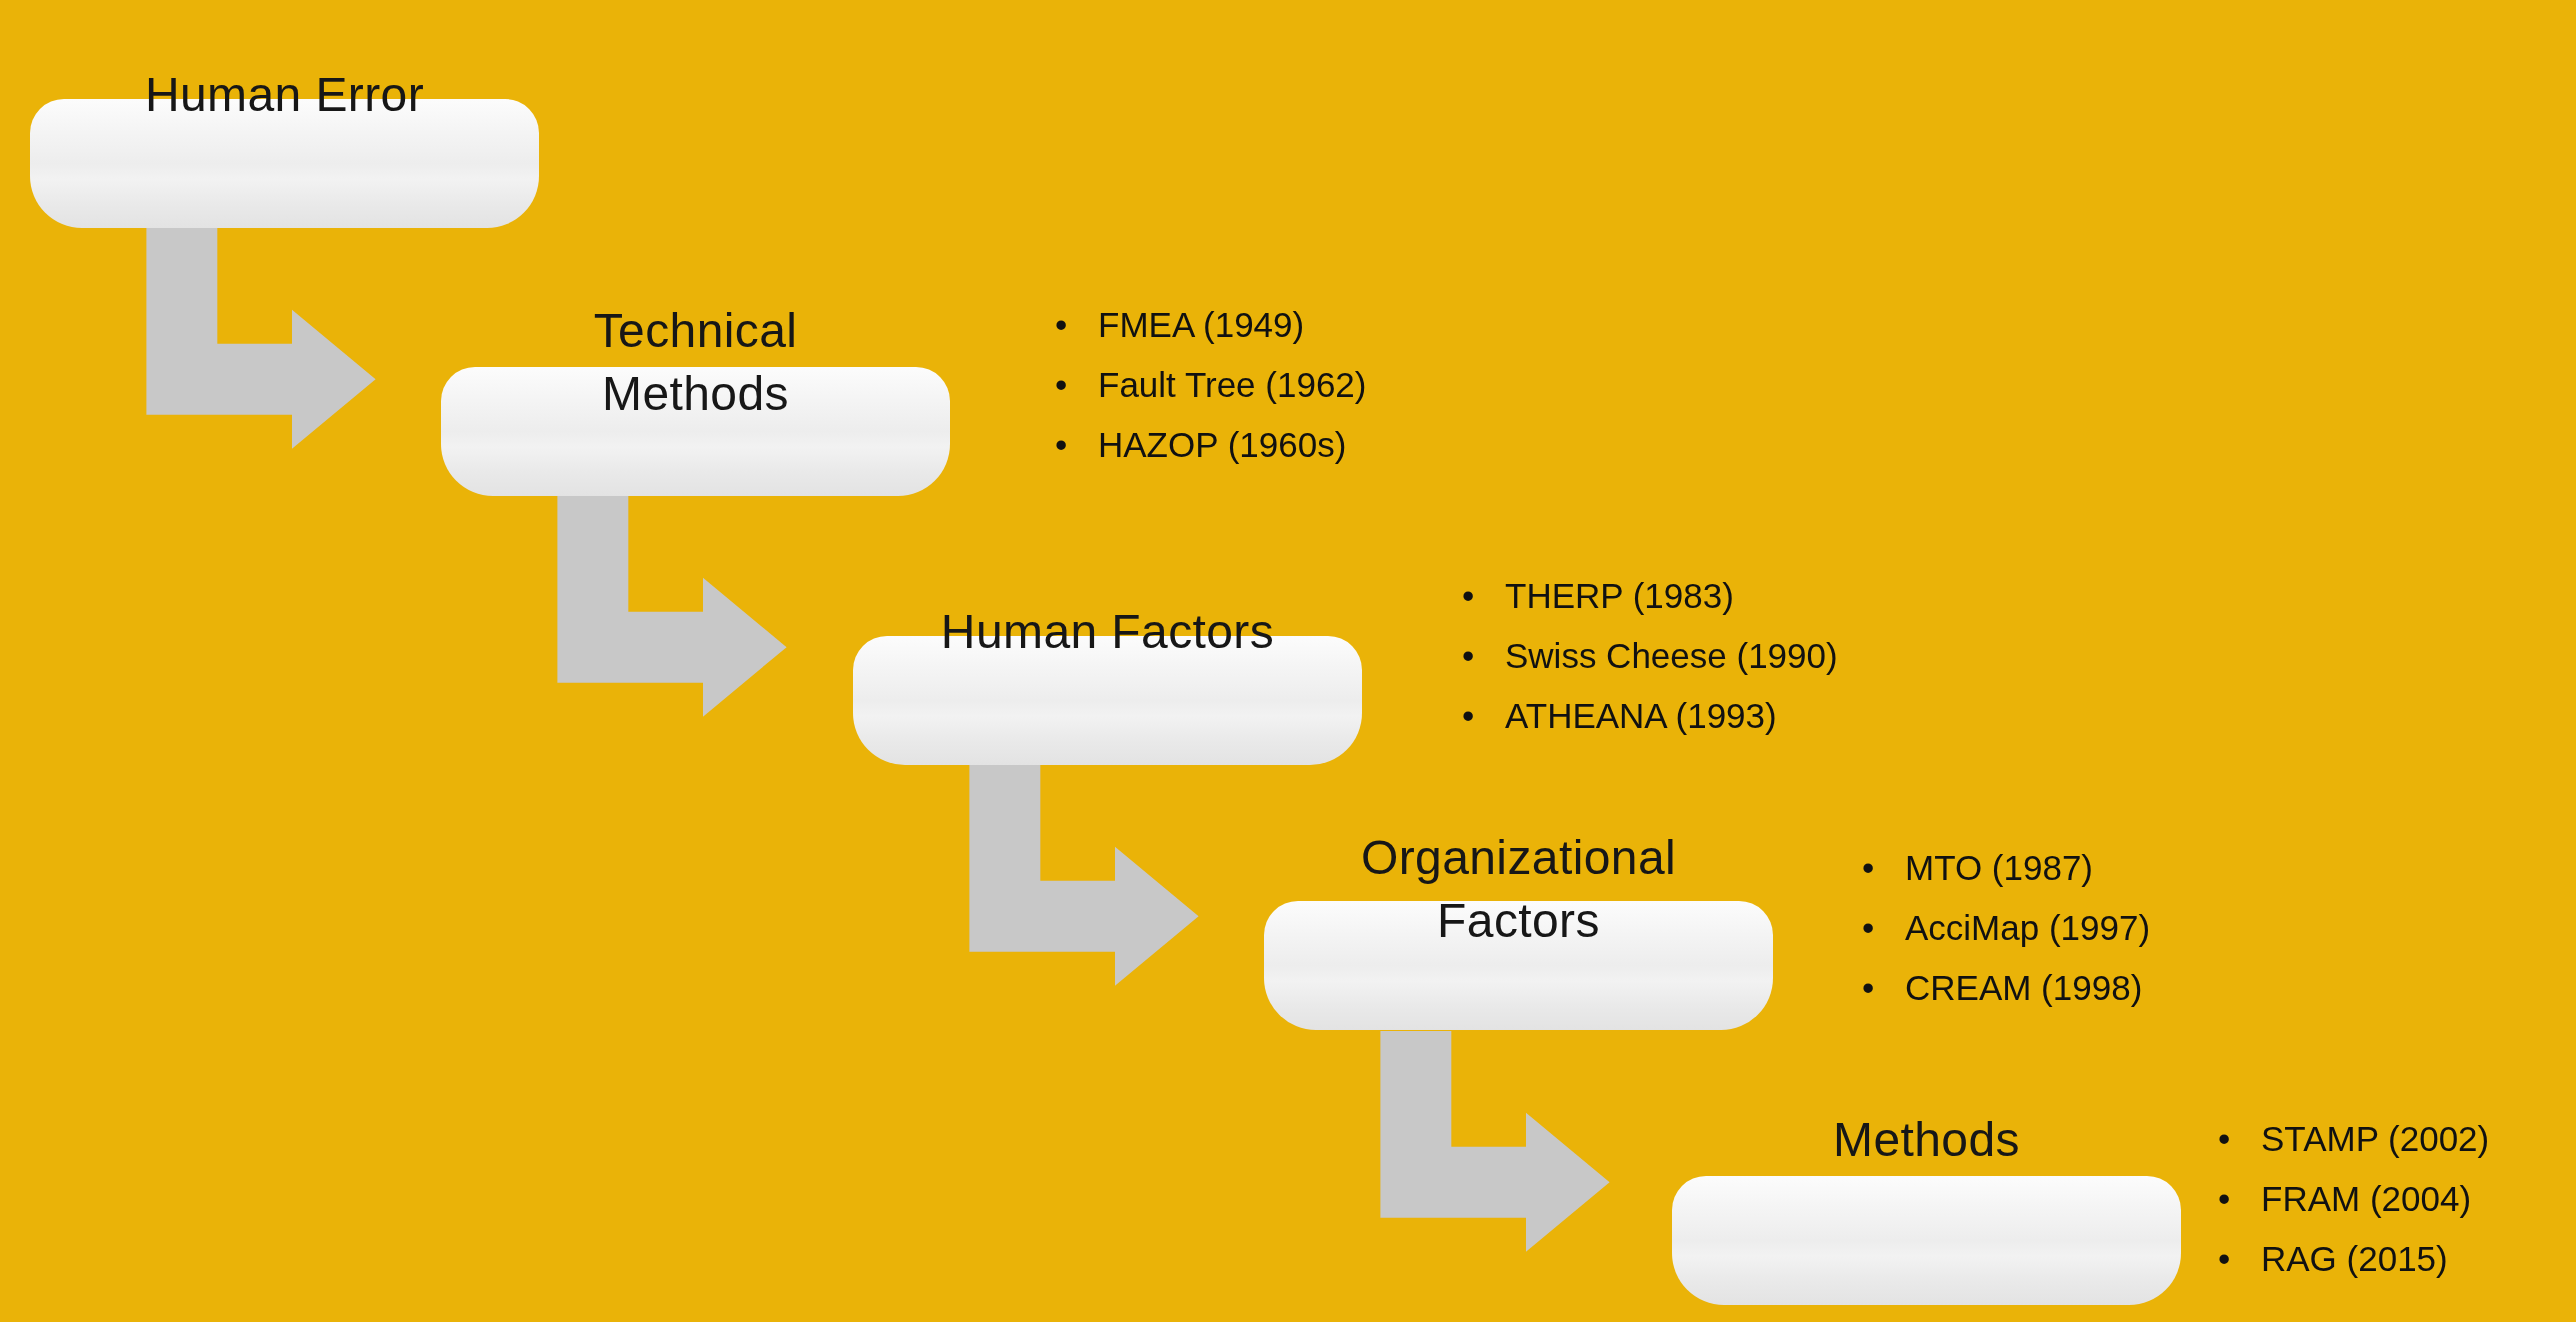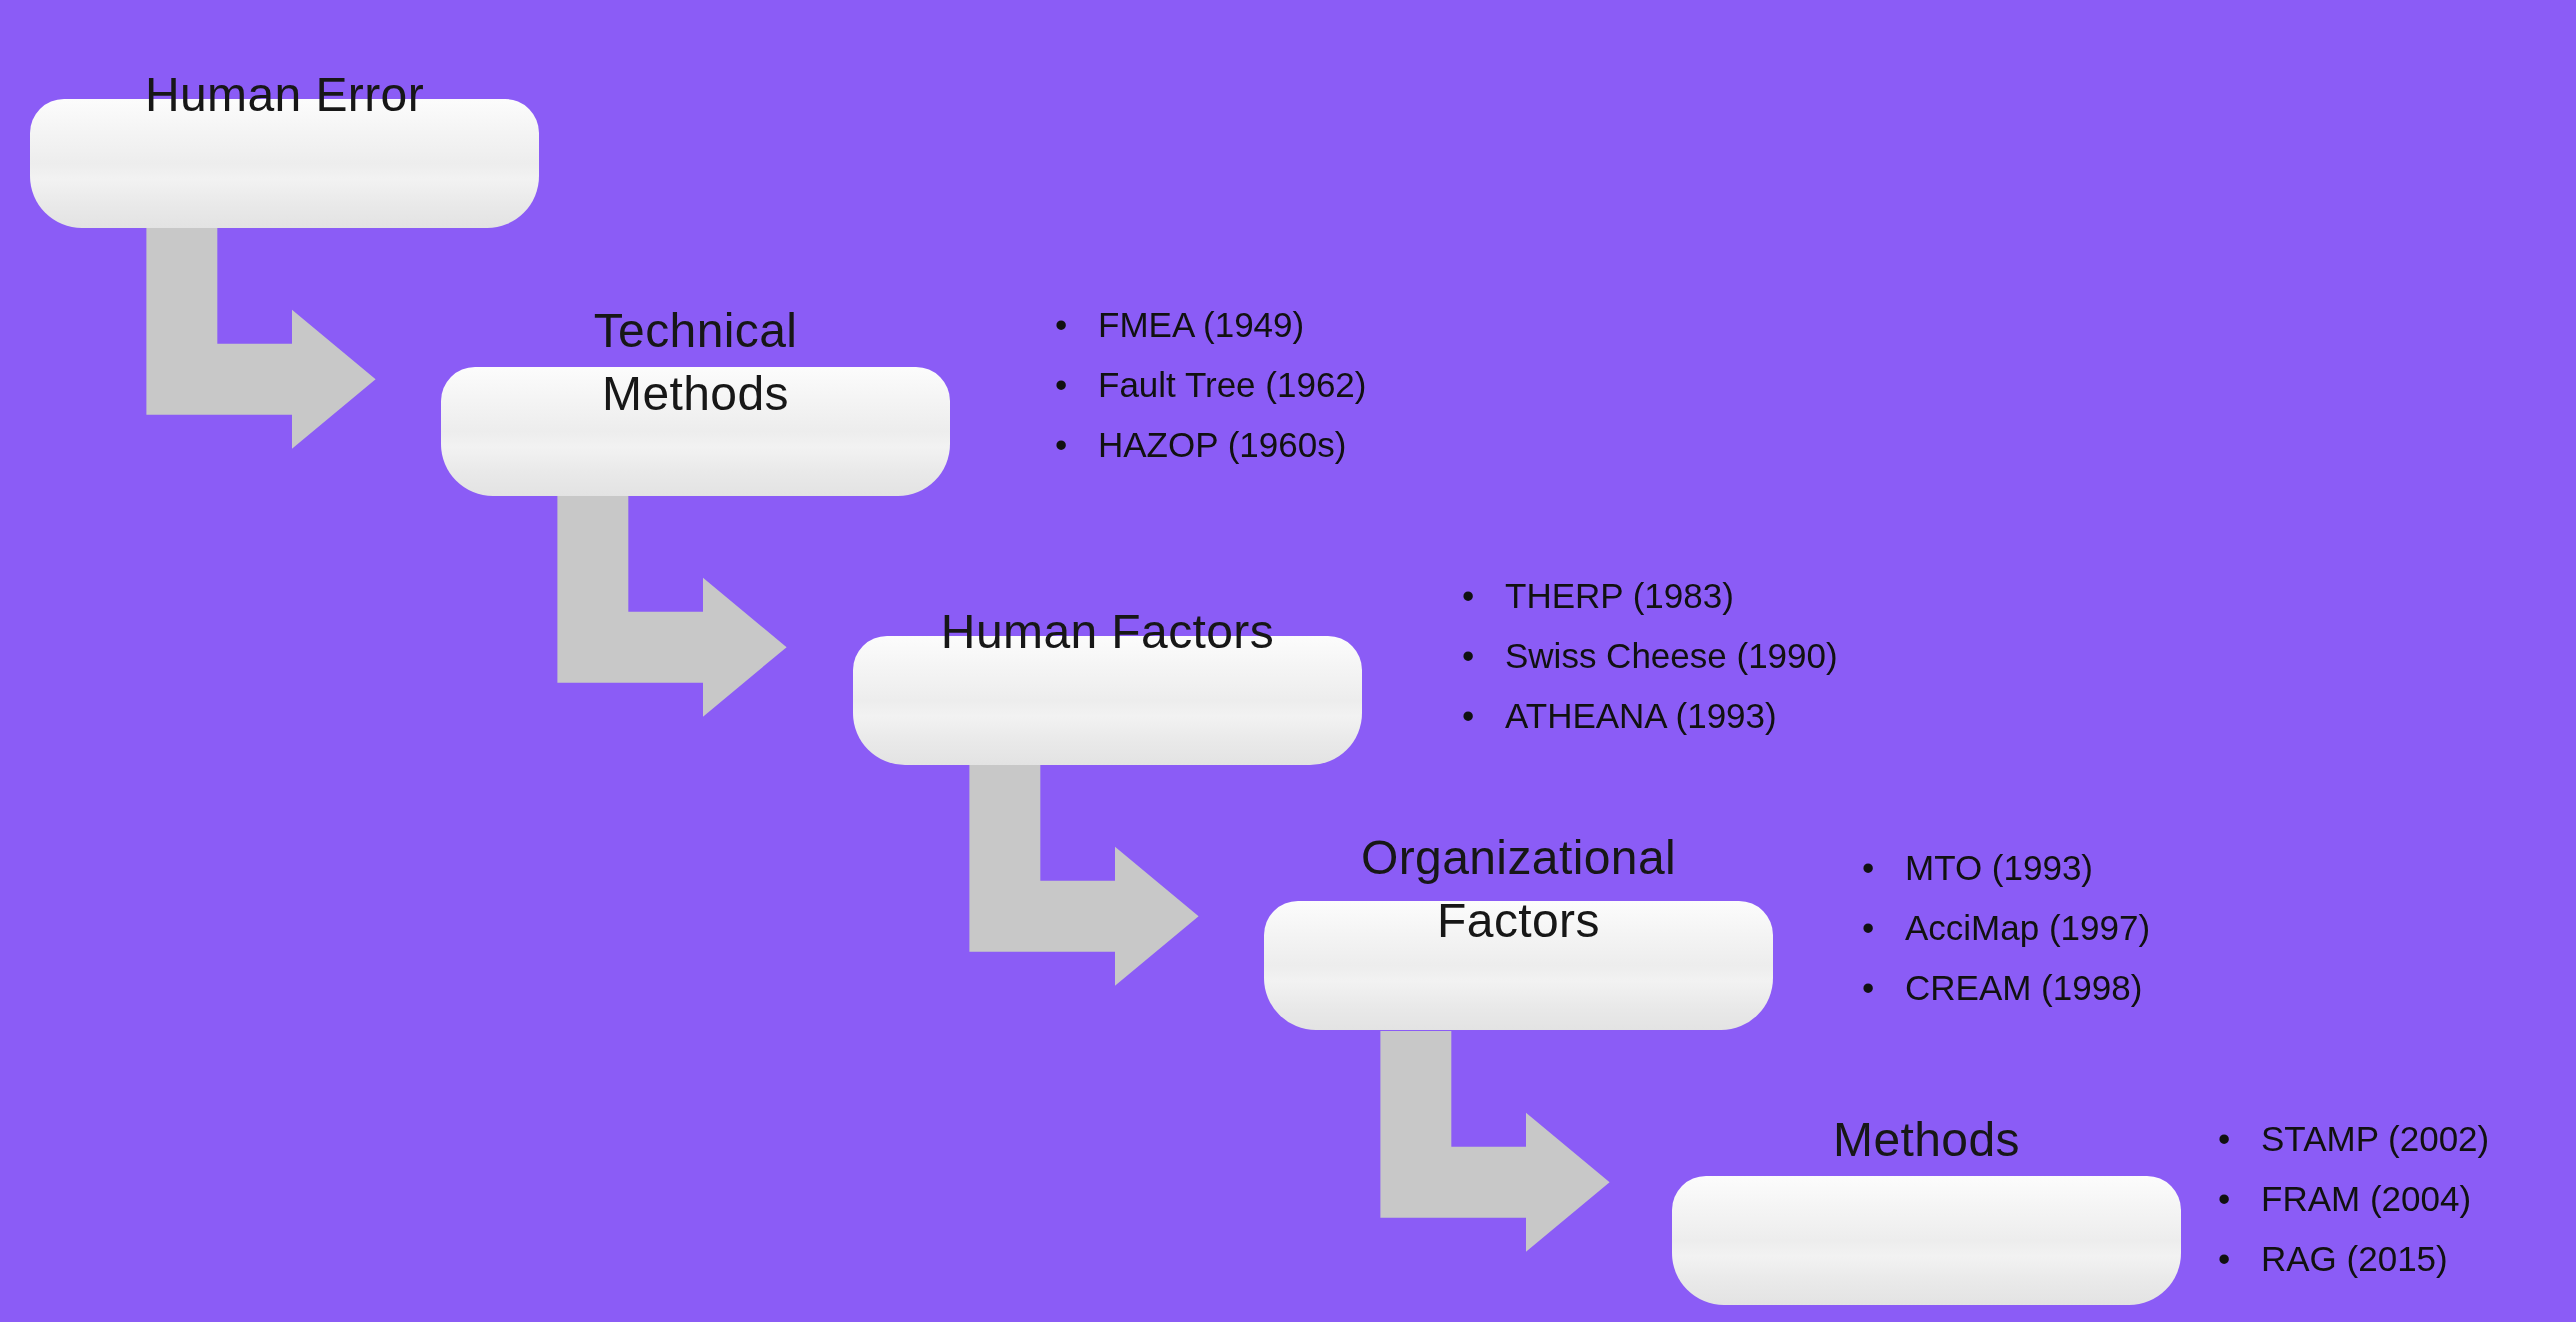--- a/index.html
+++ b/index.html
@@ -8,21 +8,21 @@
     background: #ffffff;
     width: 2576px;
     height: 1322px;
     overflow: hidden;
     font-family: "Liberation Sans", "DejaVu Sans", sans-serif;
   }
   .canvas {
     position: relative;
     width: 2576px;
     height: 1322px;
-    background: #8b5cf6;
+    background: #eab308;
   }
 
   
   .box {
     position: absolute;
     width: 509px;
     height: 129px;
     border-radius: 34px 34px 52px 52px;
     background: linear-gradient(180deg,
       #fcfcfc 0%, #f4f4f4 26%, #ededed 50%,
@@ -135,21 +135,21 @@
     <li>Swiss Cheese (1990)</li>
     <li>ATHEANA (1993)</li>
   </ul>
 
   <div class="box box-4"></div>
   <div class="title title-4">
     <span>Organizational</span>
     <span>Factors</span>
   </div>
   <ul class="methods methods-4">
-    <li>MTO (1993)</li>
+    <li>MTO (1987)</li>
     <li>AcciMap (1997)</li>
     <li>CREAM (1998)</li>
   </ul>
 
   <div class="box box-5"></div>
   <div class="title title-5">
     <span>Methods</span>
   </div>
   <ul class="methods methods-5">
     <li>STAMP (2002)</li>

